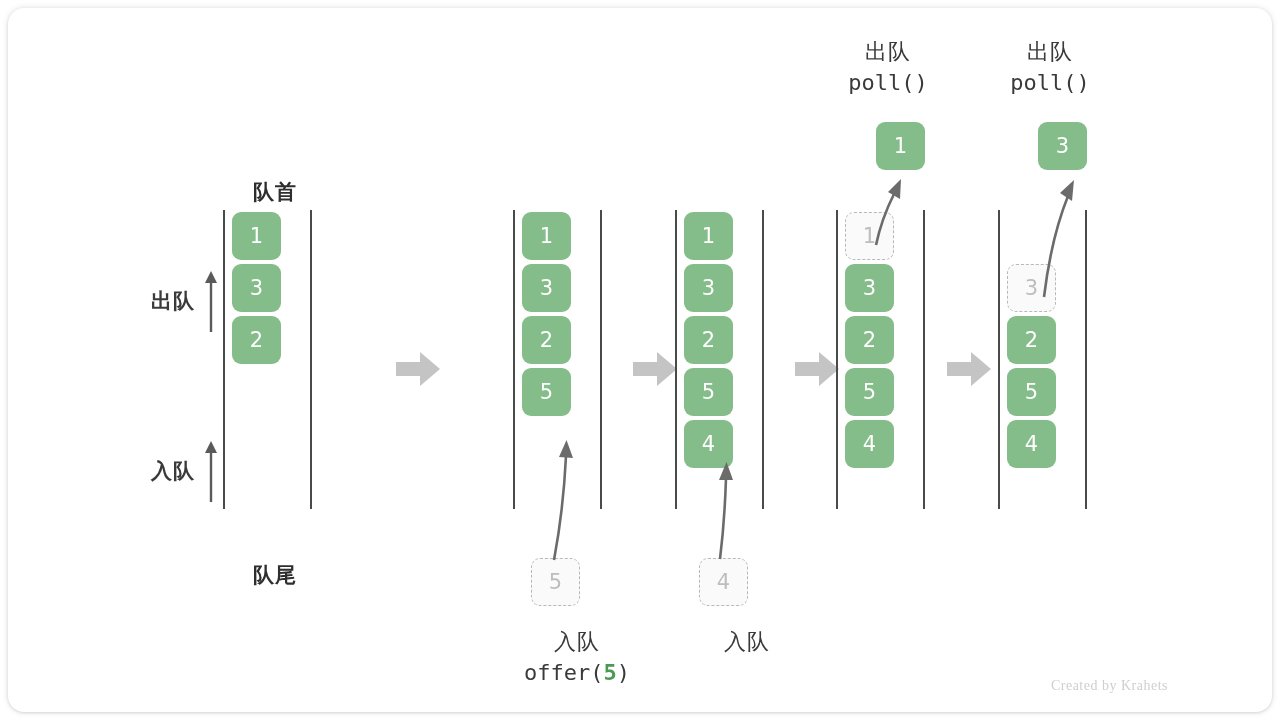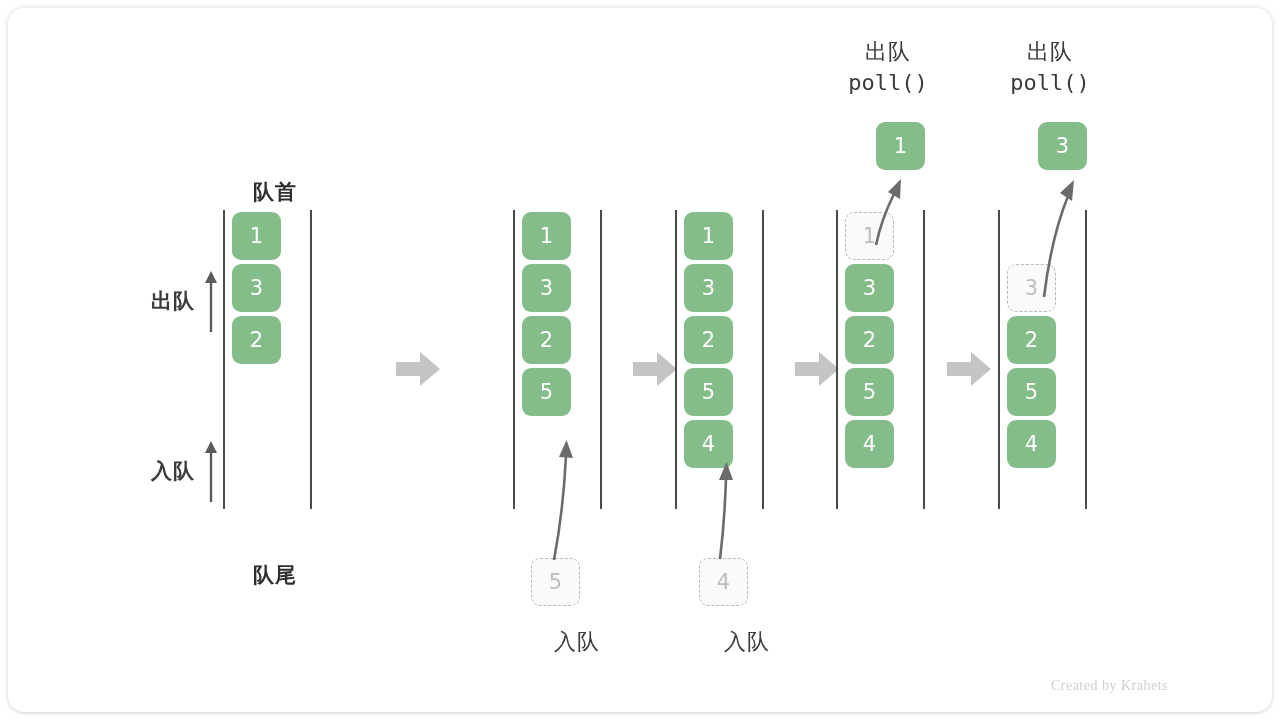--- a/index.html
+++ b/index.html
@@ -190,20 +190,21 @@
     </div>
   </div>
 
   <div class="detached ghost" style="left:523px; top:550px">5</div>
   <svg class="motion" style="left:520px; top:380px; width:70px; height:175px" viewBox="0 0 70 175">
     <path d="M26 172 C32 140, 36 110, 38 68" stroke="#6b6b6b" stroke-width="2.6" fill="none"></path>
     <path d="M38.5 52 L45 70 L31 69 Z" fill="#6b6b6b"></path>
   </svg>
   <div id="cap-offer5" class="caption">
     <span class="cn">入队</span>
+    <span class="code"><span>offer(</span><span class="num">5</span><span>)</span></span>
   </div>
 
   <svg class="sep-arrow" style="left:625px" viewBox="0 0 44 36">
     <path d="M0 11 H24 V1 L44 18 L24 35 V25 H0 Z" fill="#c4c4c4"></path>
   </svg>
 
   <div class="column" style="left:631px">
     <div class="rail left"></div>
     <div class="rail right"></div>
     <div class="slot-area">

